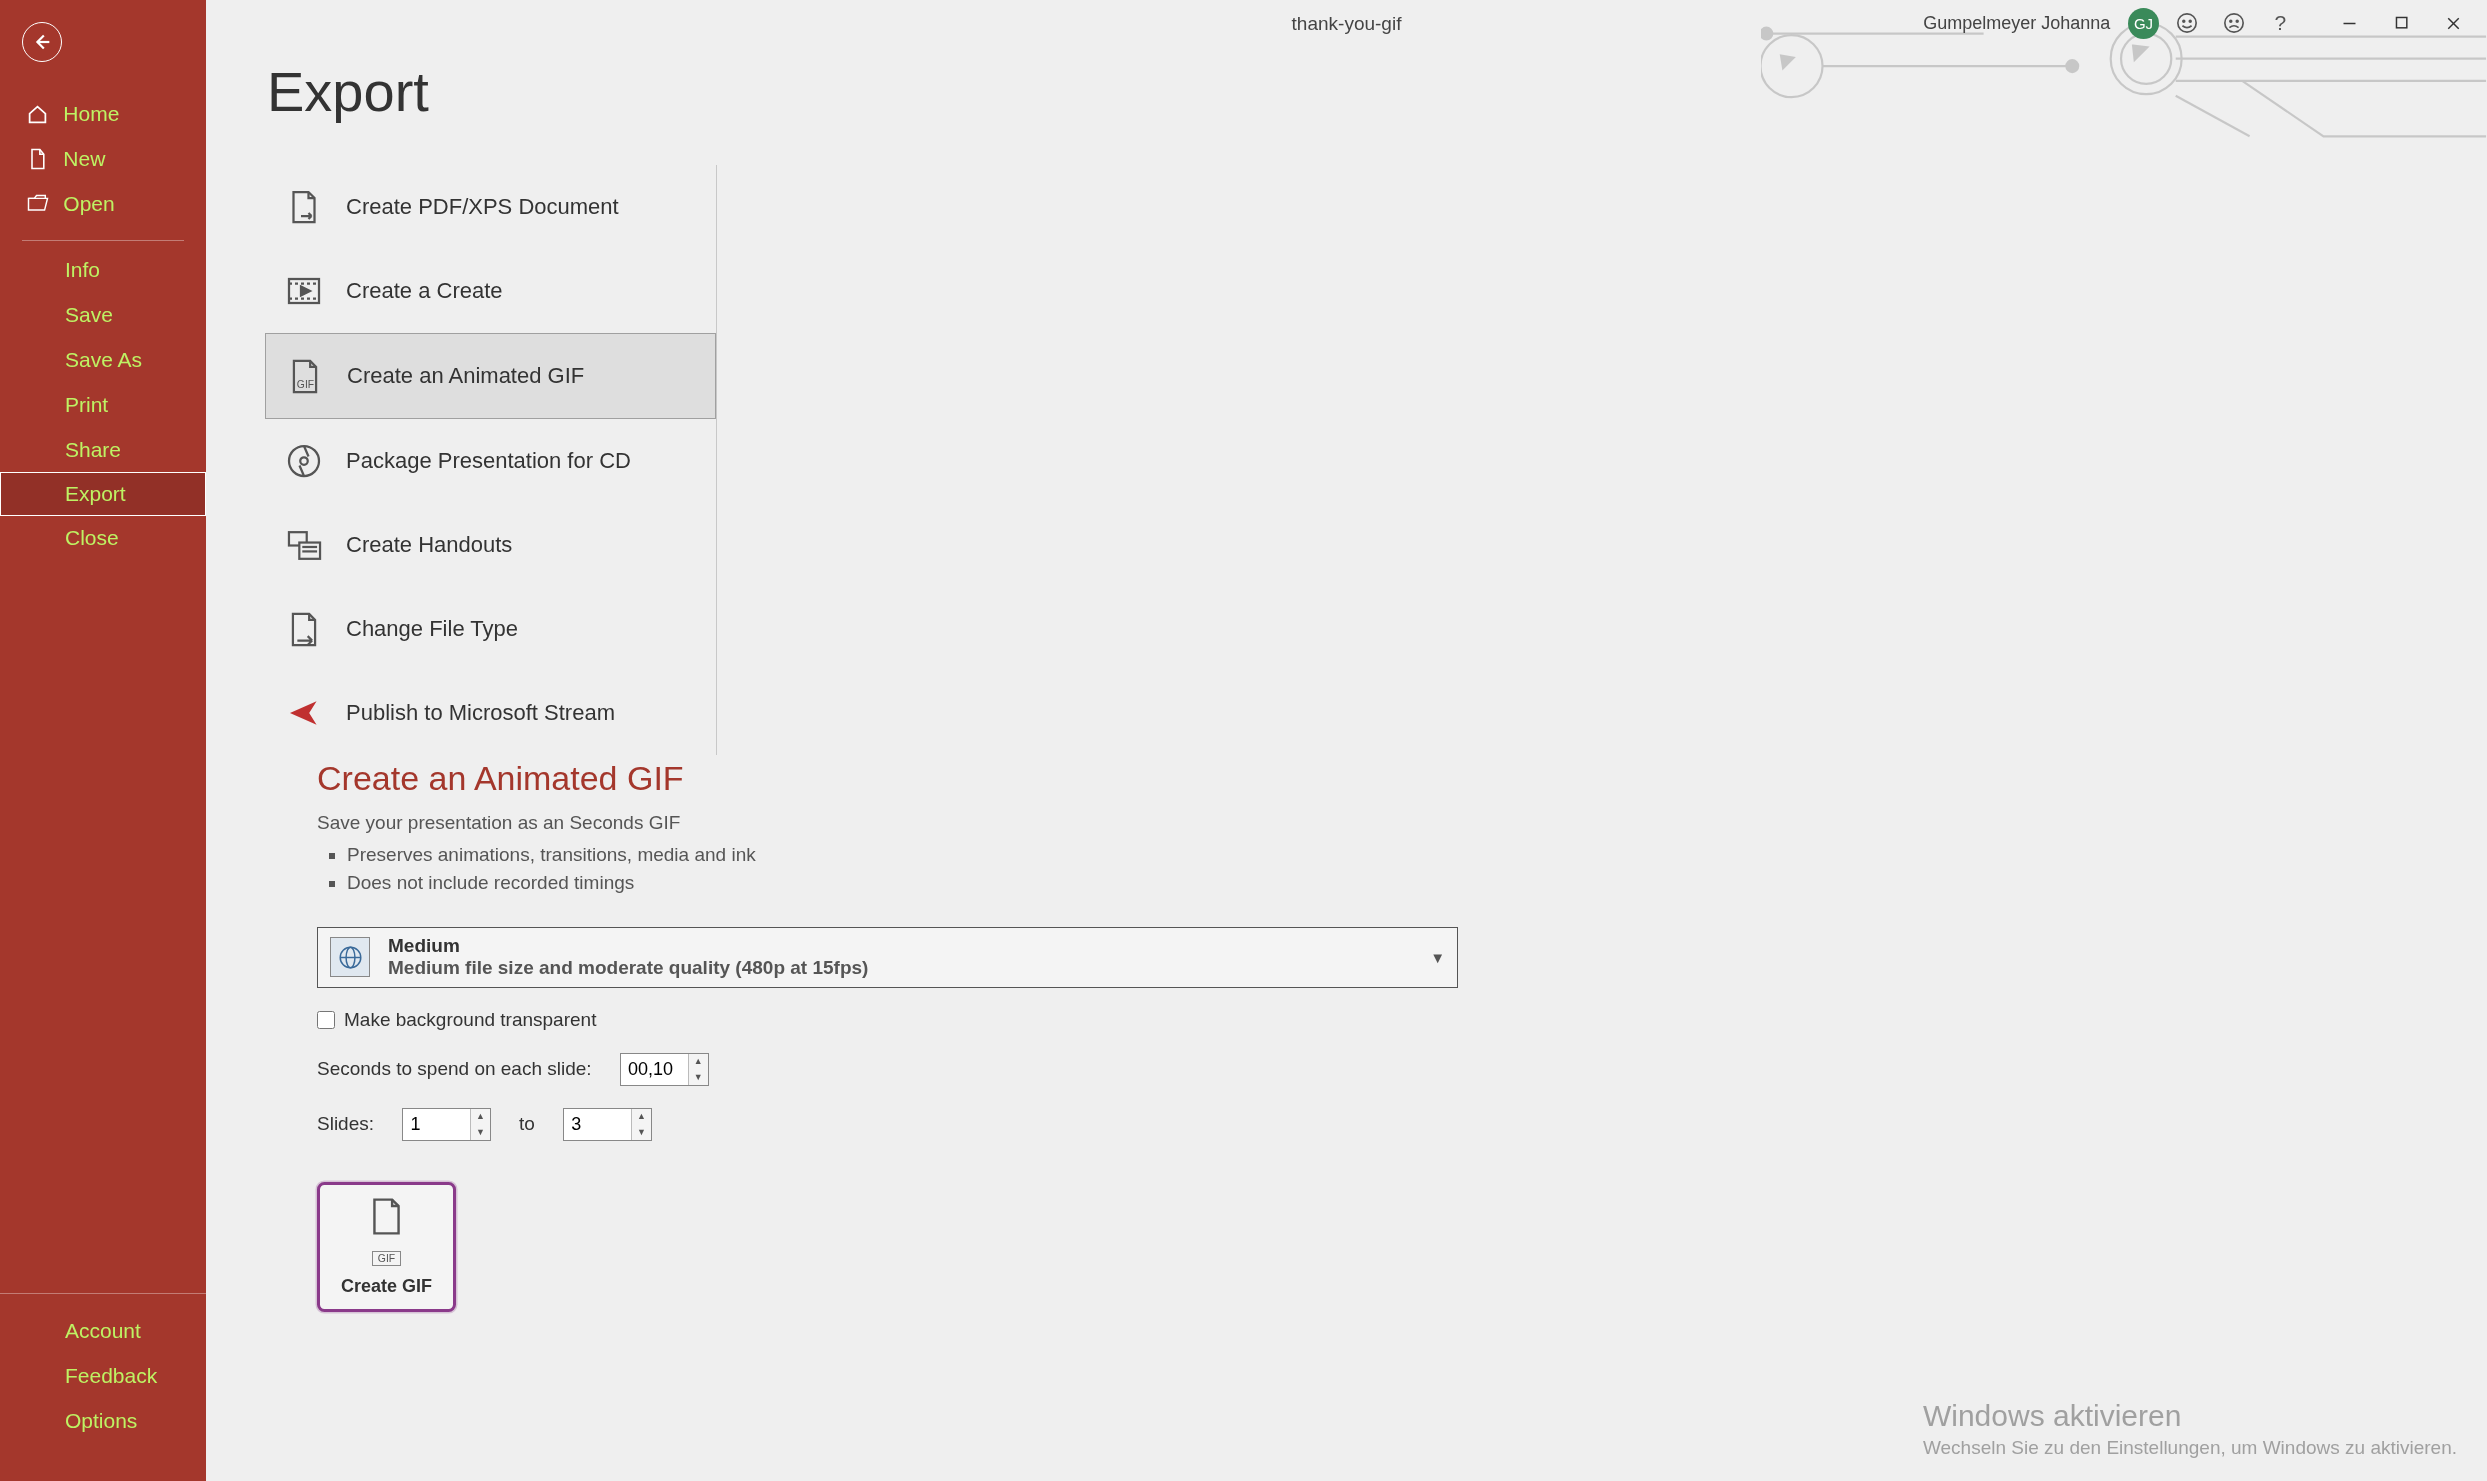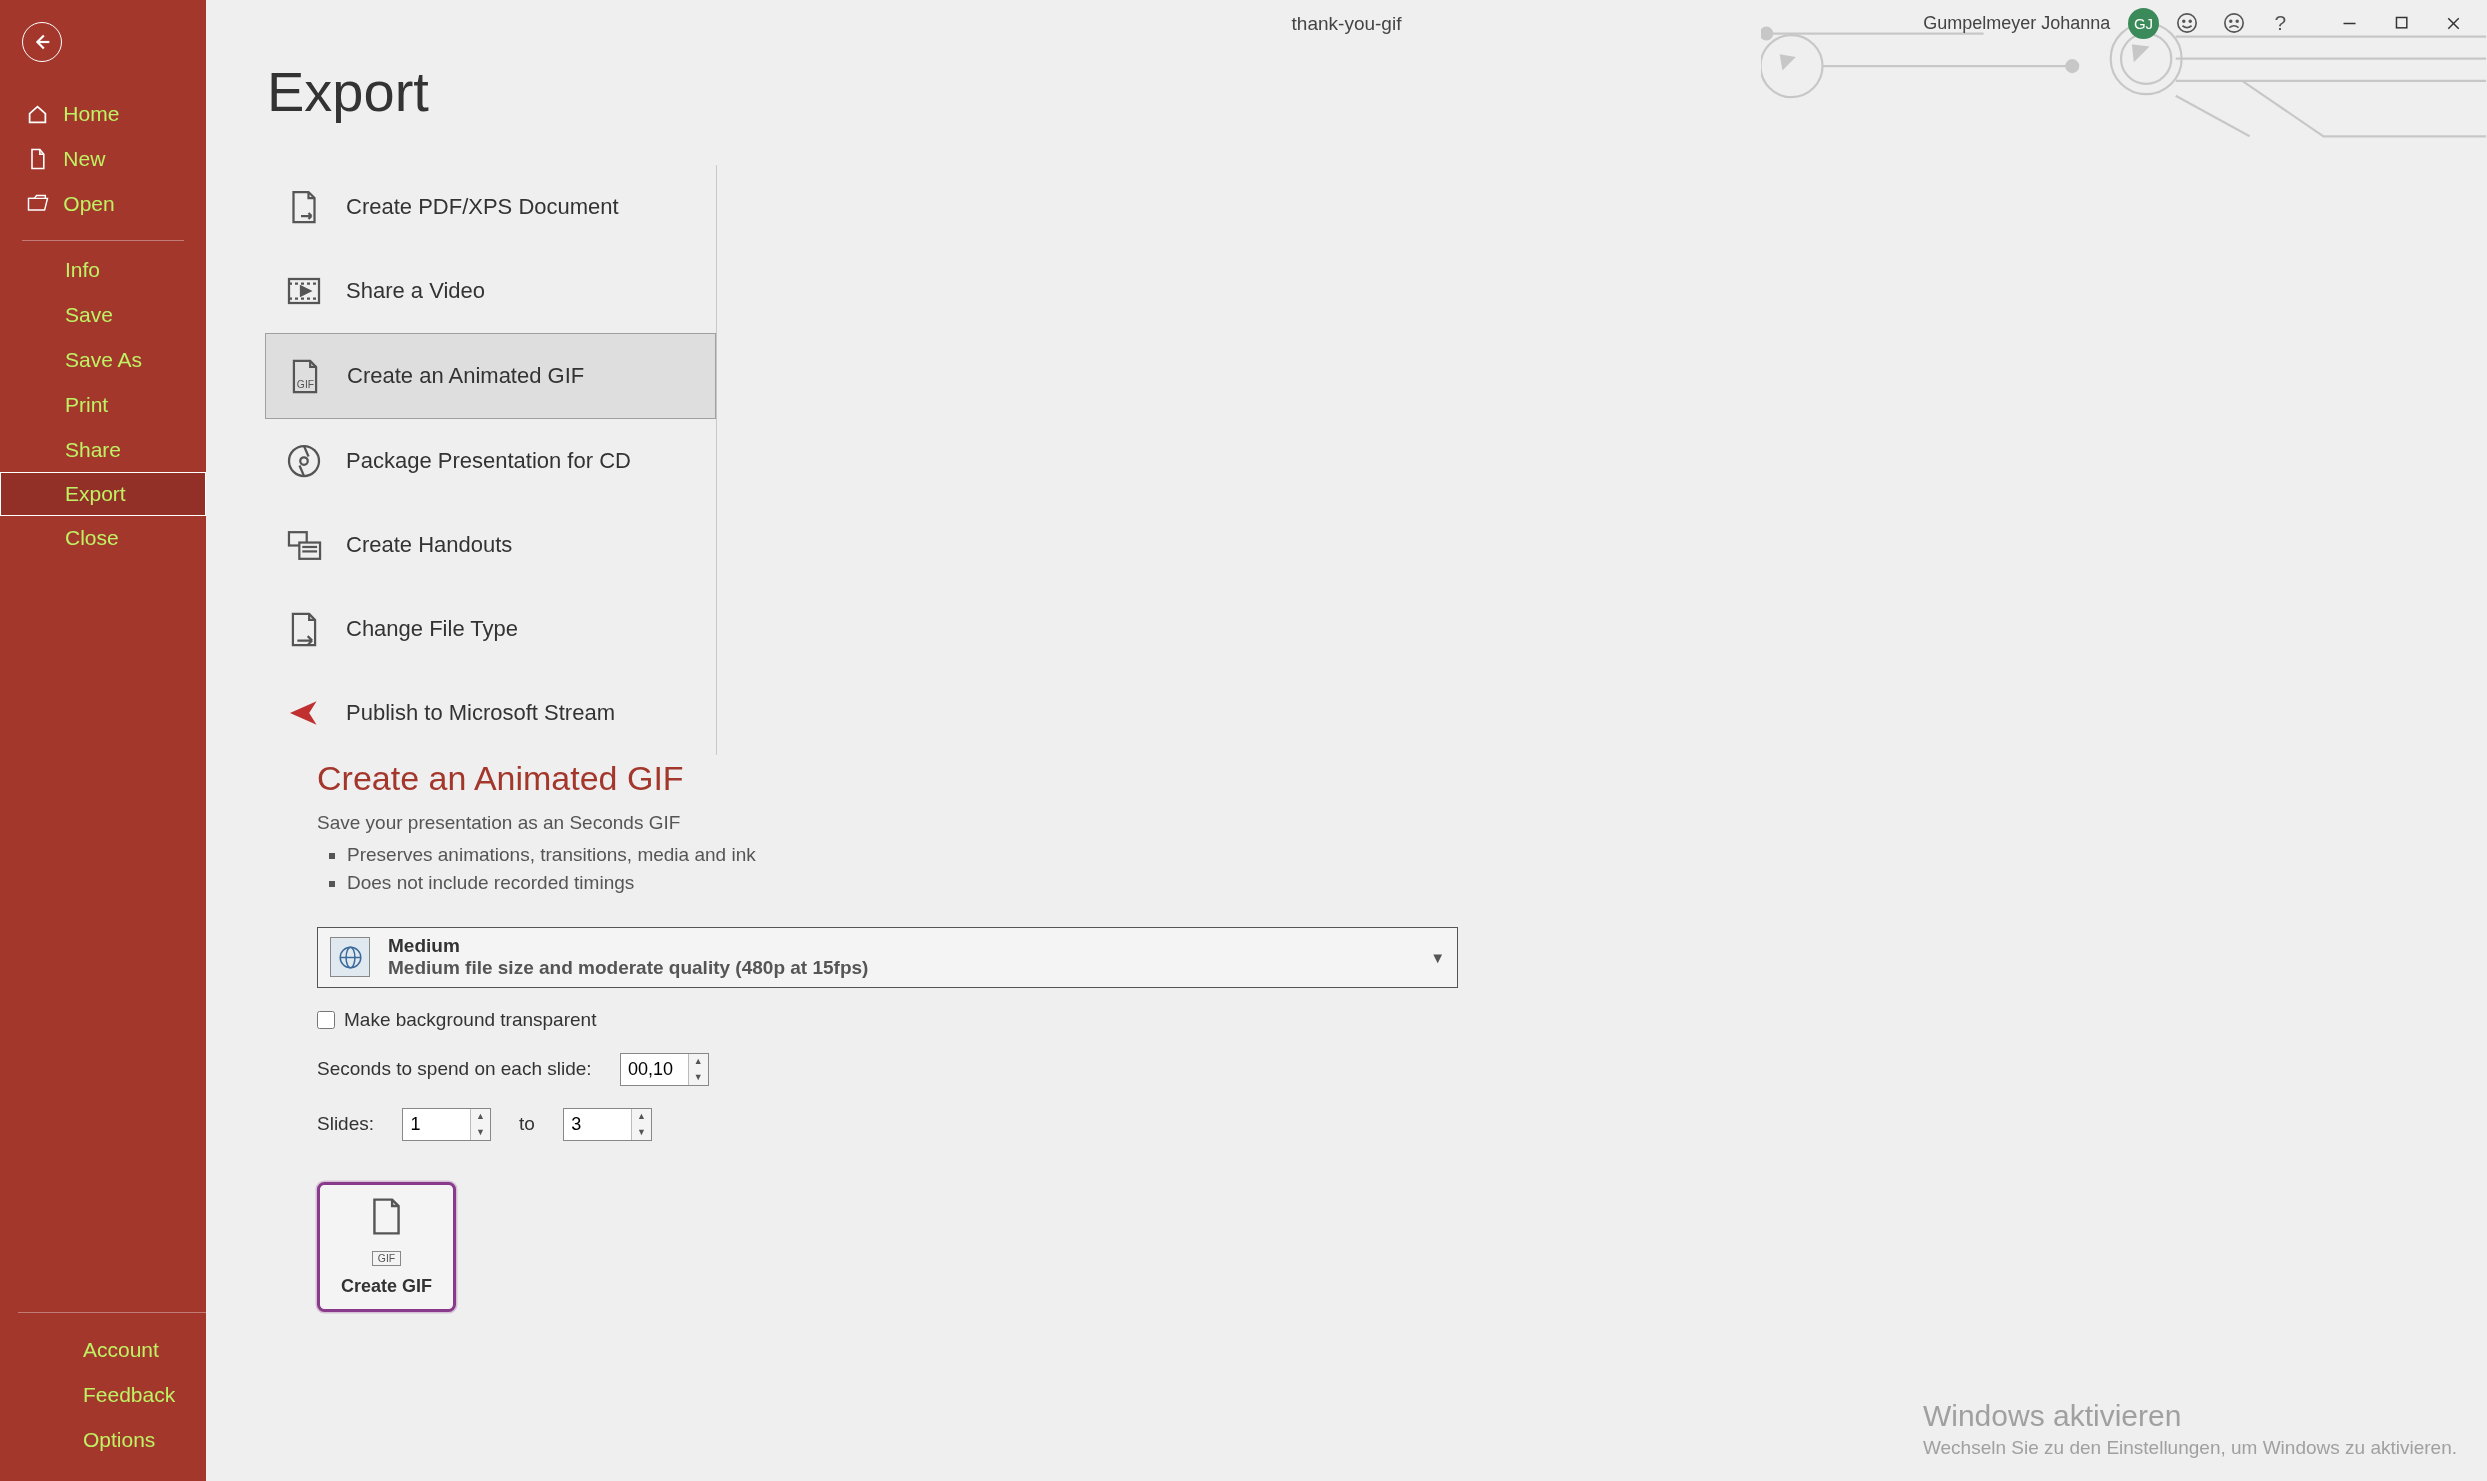--- a/index.html
+++ b/index.html
@@ -51,21 +51,21 @@
     padding: 10.4px 25px; font-size: 21px; cursor: pointer;
   }
   .side-item .mi { width: 25px; display: flex; justify-content: center; font-size: 21px; }
   .side-sep { border-top: 0.7px solid rgba(255,255,255,0.35); margin: 13.3px 22px 7.4px 22px; }
   .side-sub {
     padding: 10.4px 25px 10.4px 65px; font-size: 21px; cursor: pointer;
   }
   .side-sub.active {
     background: #923027; border: 1.5px solid #fff; padding: 9px 24px 9px 64px;
   }
-  .sidebar-bottom { margin-top: auto; border-top: 0.7px solid rgba(255,255,255,0.35); padding: 15px 0 19px 0; margin-left: 18px; }
+  .sidebar-bottom { margin-top: auto; border-top: 0.7px solid rgba(255,255,255,0.35); padding: 15px 0 38px 0; }
   .side-bottom-item { padding: 10.4px 25px 10.4px 65px; font-size: 21px; cursor: pointer; }
   
   .main {
     flex: 1; padding-top: 46px; display: flex;
   }
   .page-title {
     position: absolute; top: 59px; left: 267px;
     font-size: 56px; font-weight: 300; color: #333;
   }
   .content {
@@ -276,21 +276,21 @@
         </div>
         <div class="export-item">
           <span class="ei-icon">
             <svg width="36" height="30" viewBox="0 0 48 40" fill="none" stroke="#555" stroke-width="3">
                 <rect x="4" y="4" width="40" height="32"></rect>
                 <line x1="4" y1="10" x2="44" y2="10" stroke-dasharray="4 4"></line>
                 <line x1="4" y1="30" x2="44" y2="30" stroke-dasharray="4 4"></line>
                 <path d="M20 14 L32 20 L20 26 Z" fill="#555"></path>
               </svg>
           </span>
-          <span>Share a Video</span>
+          <span>Create a Create</span>
         </div>
         <div class="export-item active">
           <span class="ei-icon">
             <svg width="34" height="37" viewBox="0 0 46 50" fill="none" stroke="#555" stroke-width="3" style="font-size:30px">
                 <path d="M8 4 H30 L38 12 V46 H8 Z"></path>
                 <path d="M30 4 V12 H38"></path>
                 <text x="12" y="40" font-size="14" fill="#555" stroke="none" font-family="sans-serif">GIF</text>
               </svg>
           </span>
           <span>Create an Animated GIF</span>

